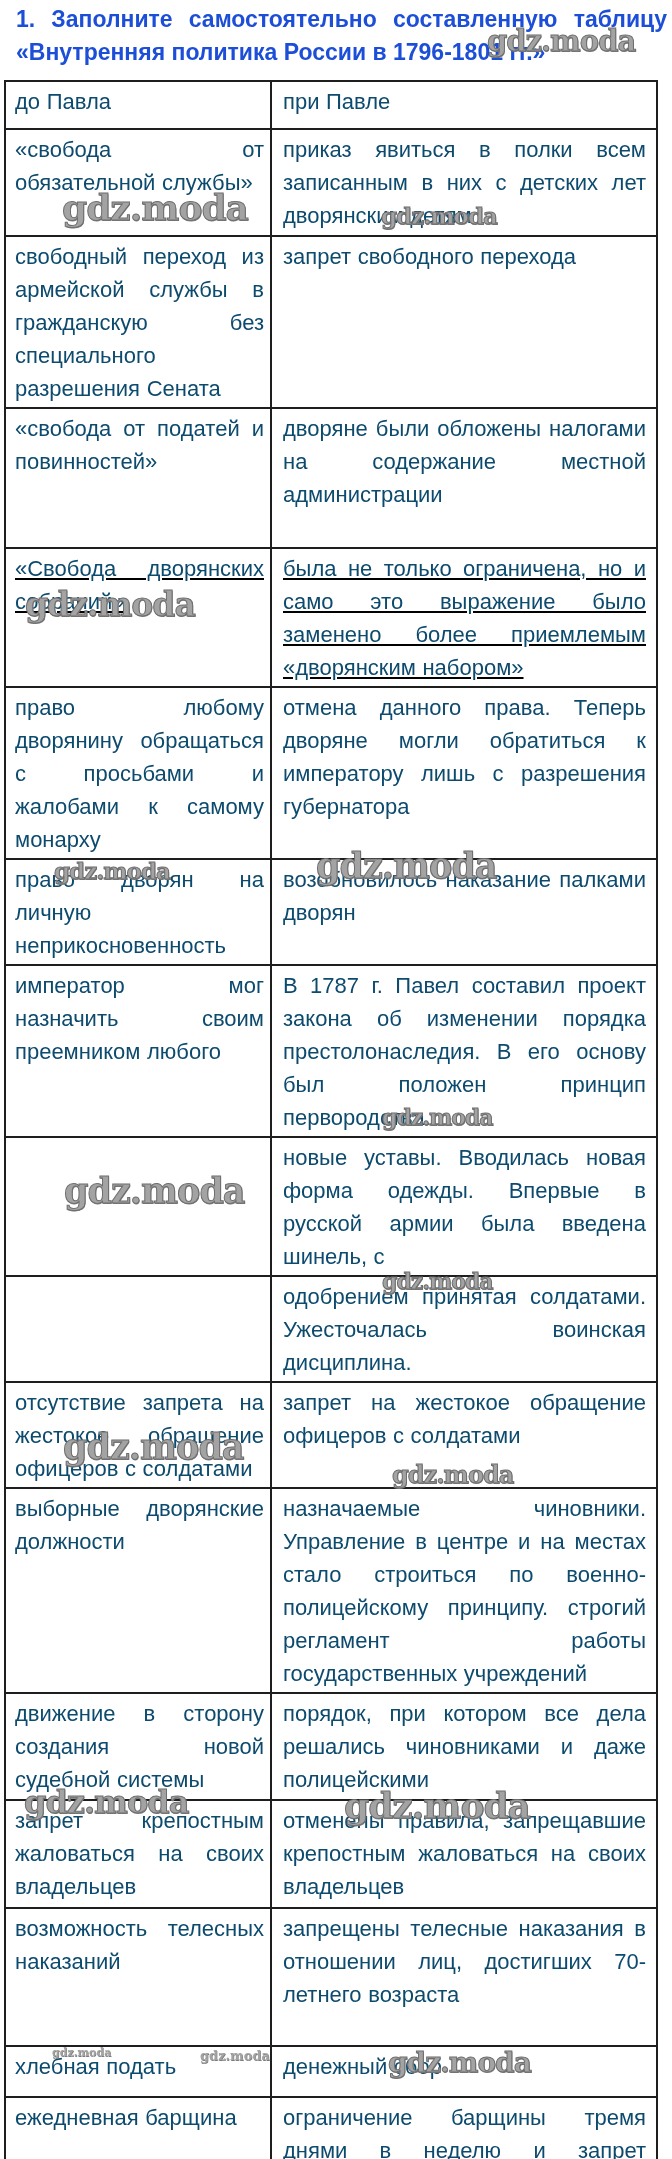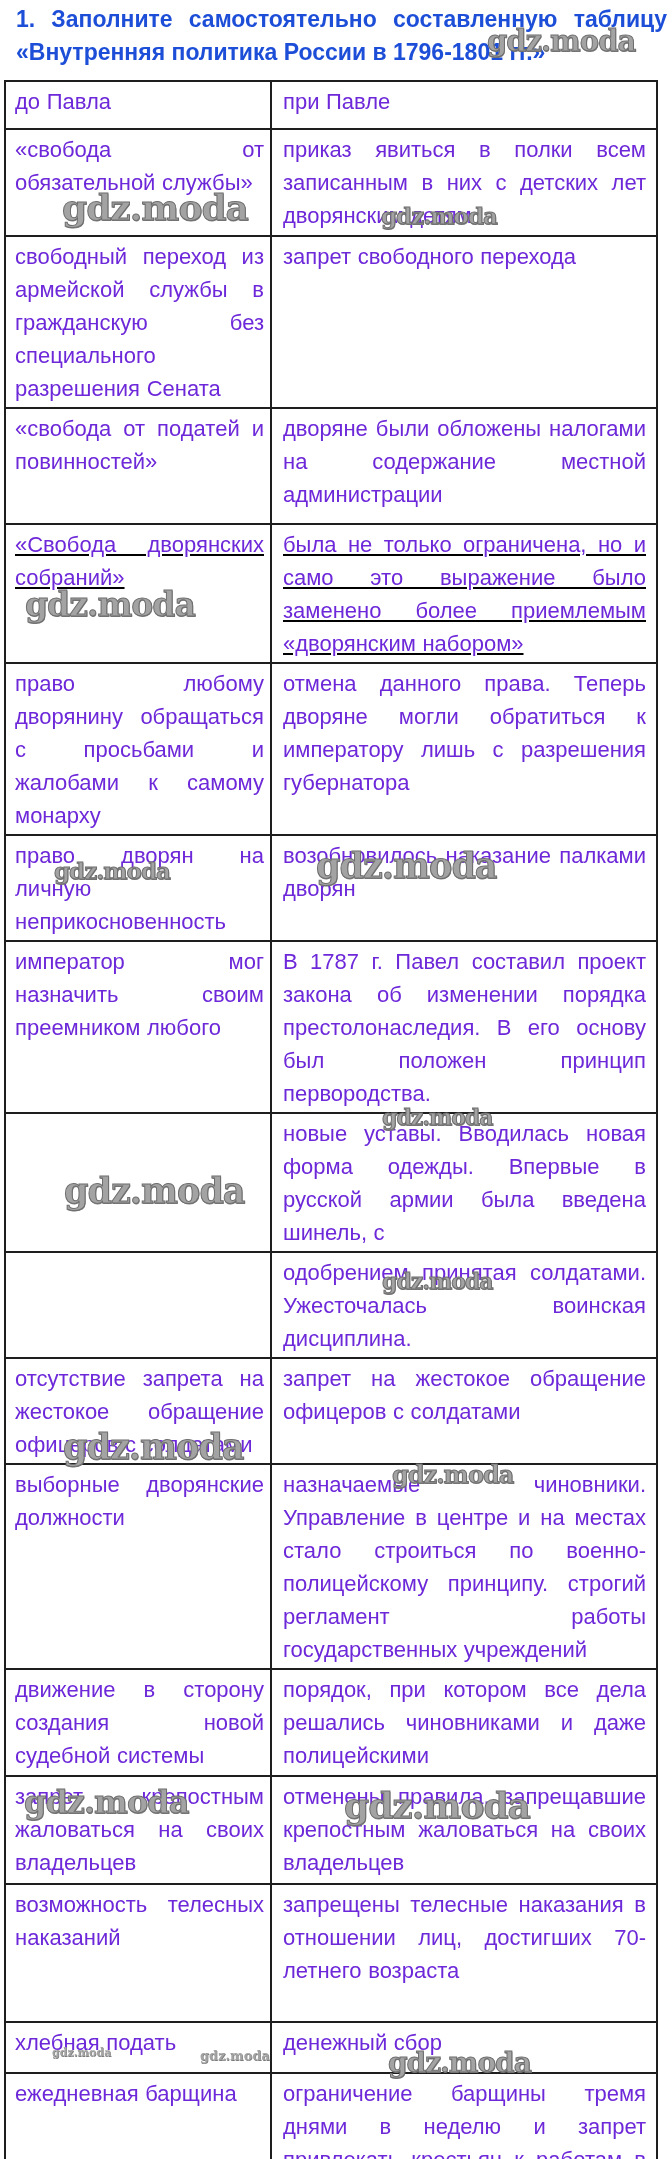--- a/index.html
+++ b/index.html
@@ -44,37 +44,37 @@
     width: 652px;
     border-collapse: collapse;
     table-layout: fixed;
   }
   .main-table td {
     border: 2px solid #1e1e1e;
     vertical-align: top;
     text-align: justify;
     font-size: 22px;
     line-height: 33px;
-    color: #6d28d9;
+    color: #0c4a6e;
     padding: 3px 6px 2px 9px;
     overflow: hidden;
     word-spacing: 0.5px;
   }
   .main-table td.col-right {
     padding: 3px 10px 2px 11px;
   }
   .main-table td.header-cell {
     text-align: left;
   }
 
   
   .main-table tr:nth-child(1)  { height: 48px; }
   .main-table tr:nth-child(2)  { height: 107px; }
   .main-table tr:nth-child(3)  { height: 171px; }
-  .main-table tr:nth-child(4)  { height: 116px; }
+  .main-table tr:nth-child(4)  { height: 140px; }
   .main-table tr:nth-child(5)  { height: 134px; text-decoration: underline; }
   .main-table tr:nth-child(6)  { height: 138px; }
   .main-table tr:nth-child(7)  { height: 78px; }
   .main-table tr:nth-child(8)  { height: 139px; }
   .main-table tr:nth-child(9)  { height: 111px; }
   .main-table tr:nth-child(10) { height: 79px; }
   .main-table tr:nth-child(11) { height: 106px; }
   .main-table tr:nth-child(12) { height: 200px; margin-top: 20px; }
   .main-table tr:nth-child(13) { height: 107px; }
   .main-table tr:nth-child(14) { height: 108px; }

